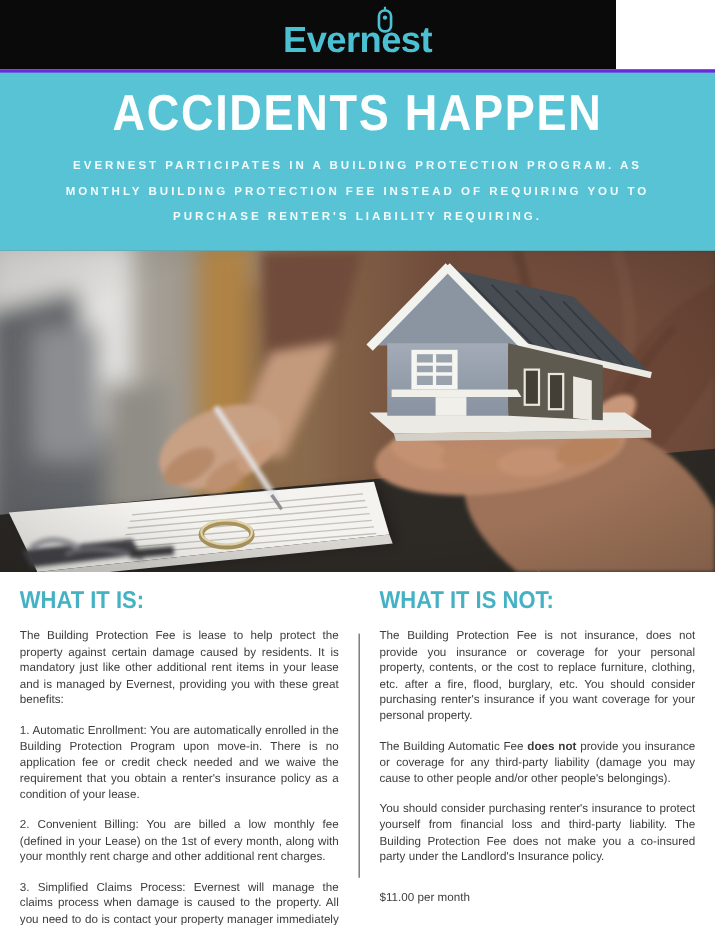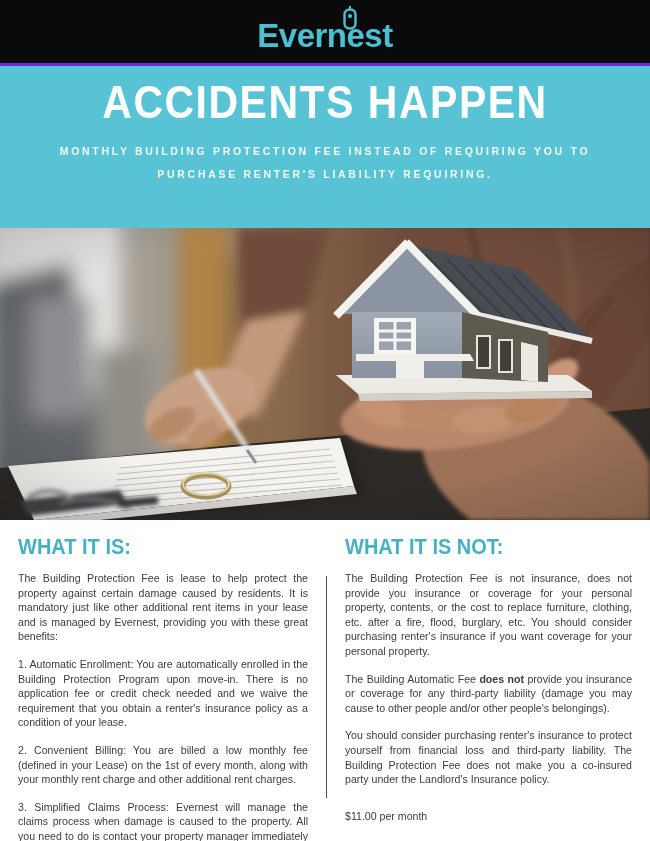--- a/index.html
+++ b/index.html
@@ -1,19 +1,19 @@
 <!DOCTYPE html>
 <html><head>
 <meta charset="utf-8">
 <style>
   html,body{margin:0;padding:0;background:#888;}
   .page{position:relative;width:650px;height:841px;margin:0 auto;background:#ffffff;
         font-family:"Liberation Sans",sans-serif;overflow:hidden;}
   
-  .top-header{position:absolute;left:0;top:0;width:650px;height:63px;background:#0a0a0a;}
+  .top-header{position:absolute;left:0;top:0;width:560px;height:63px;background:#0a0a0a;}
   .logo{position:absolute;left:0;top:10px;width:650px;text-align:center;}
   .logo-wrap{position:relative;display:inline-block;}
   .logo-text{color:#4cc0d3;font-size:33px;font-weight:800;letter-spacing:-0.5px;line-height:52px;}
   .logo-icon{position:absolute;left:62.5%;top:-4px;}
   
   .banner{position:absolute;left:0;top:63px;width:650px;height:165px;background:#58c3d4;
           border-top:3px solid #6d28d9;text-align:center;color:#fff;}
   .banner h1{margin:11px 0 0 0;font-size:41px;font-weight:800;letter-spacing:1.5px;
              transform:scaleY(1.12);transform-origin:top center;color:#fdfefe;}
   .subtitle{margin-top:16px;font-size:10.5px;font-weight:600;letter-spacing:2.7px;
@@ -46,20 +46,21 @@
           <rect x="2.5" y="3.5" width="11" height="19" rx="5" fill="none" stroke="#4cc0d3" stroke-width="2.4"></rect>
           <circle cx="8" cy="10" r="2" fill="#4cc0d3"></circle>
         </svg>
       </span>
     </div>
   </header>
 
   <section class="banner">
     <h1>ACCIDENTS HAPPEN</h1>
     <div class="subtitle">
+      <div>EVERNEST PARTICIPATES IN A BUILDING PROTECTION PROGRAM. AS</div>
       <div>MONTHLY BUILDING PROTECTION FEE INSTEAD OF REQUIRING YOU TO</div>
       <div>PURCHASE RENTER'S LIABILITY REQUIRING.</div>
     </div>
   </section>
 
   <div class="photo">
     <svg width="650" height="292" viewBox="0 0 650 292">
       <defs>
         <filter id="b10" x="-30%" y="-30%" width="160%" height="160%">
             <feGaussianBlur stdDeviation="10"></feGaussianBlur>

